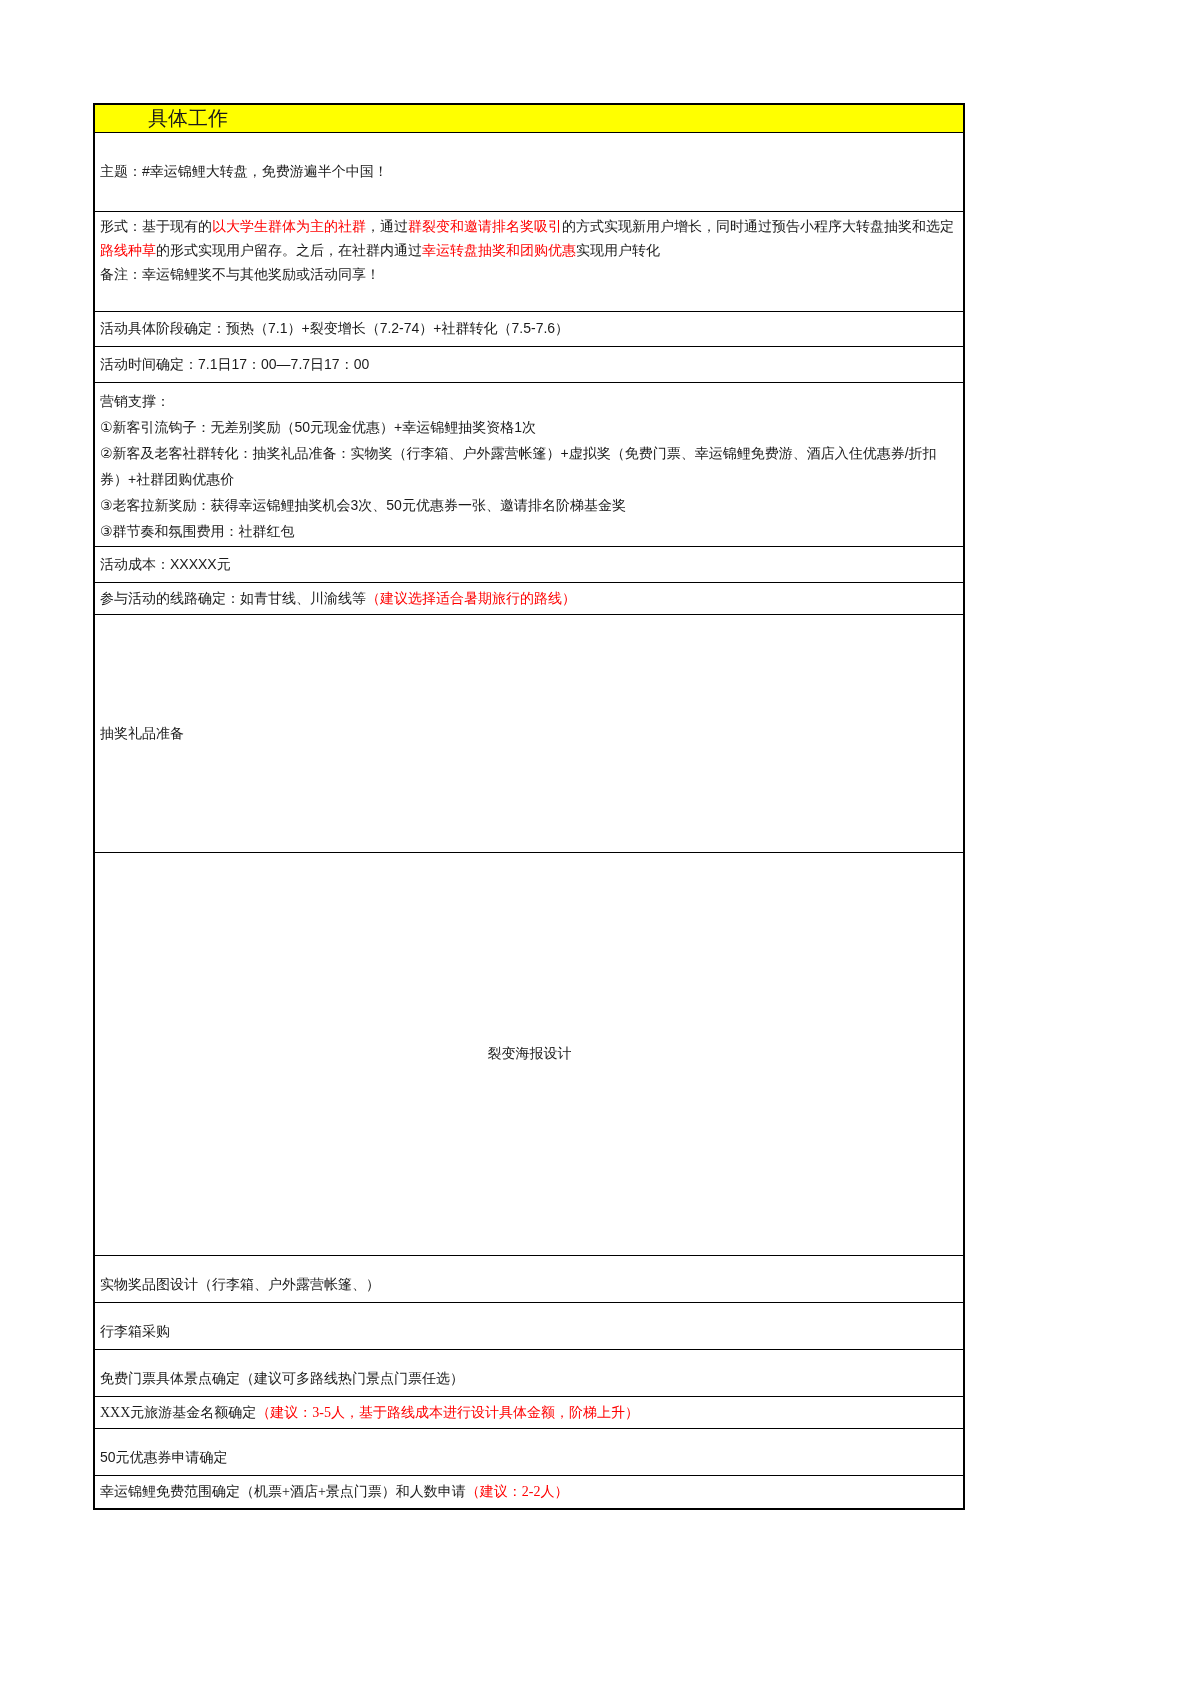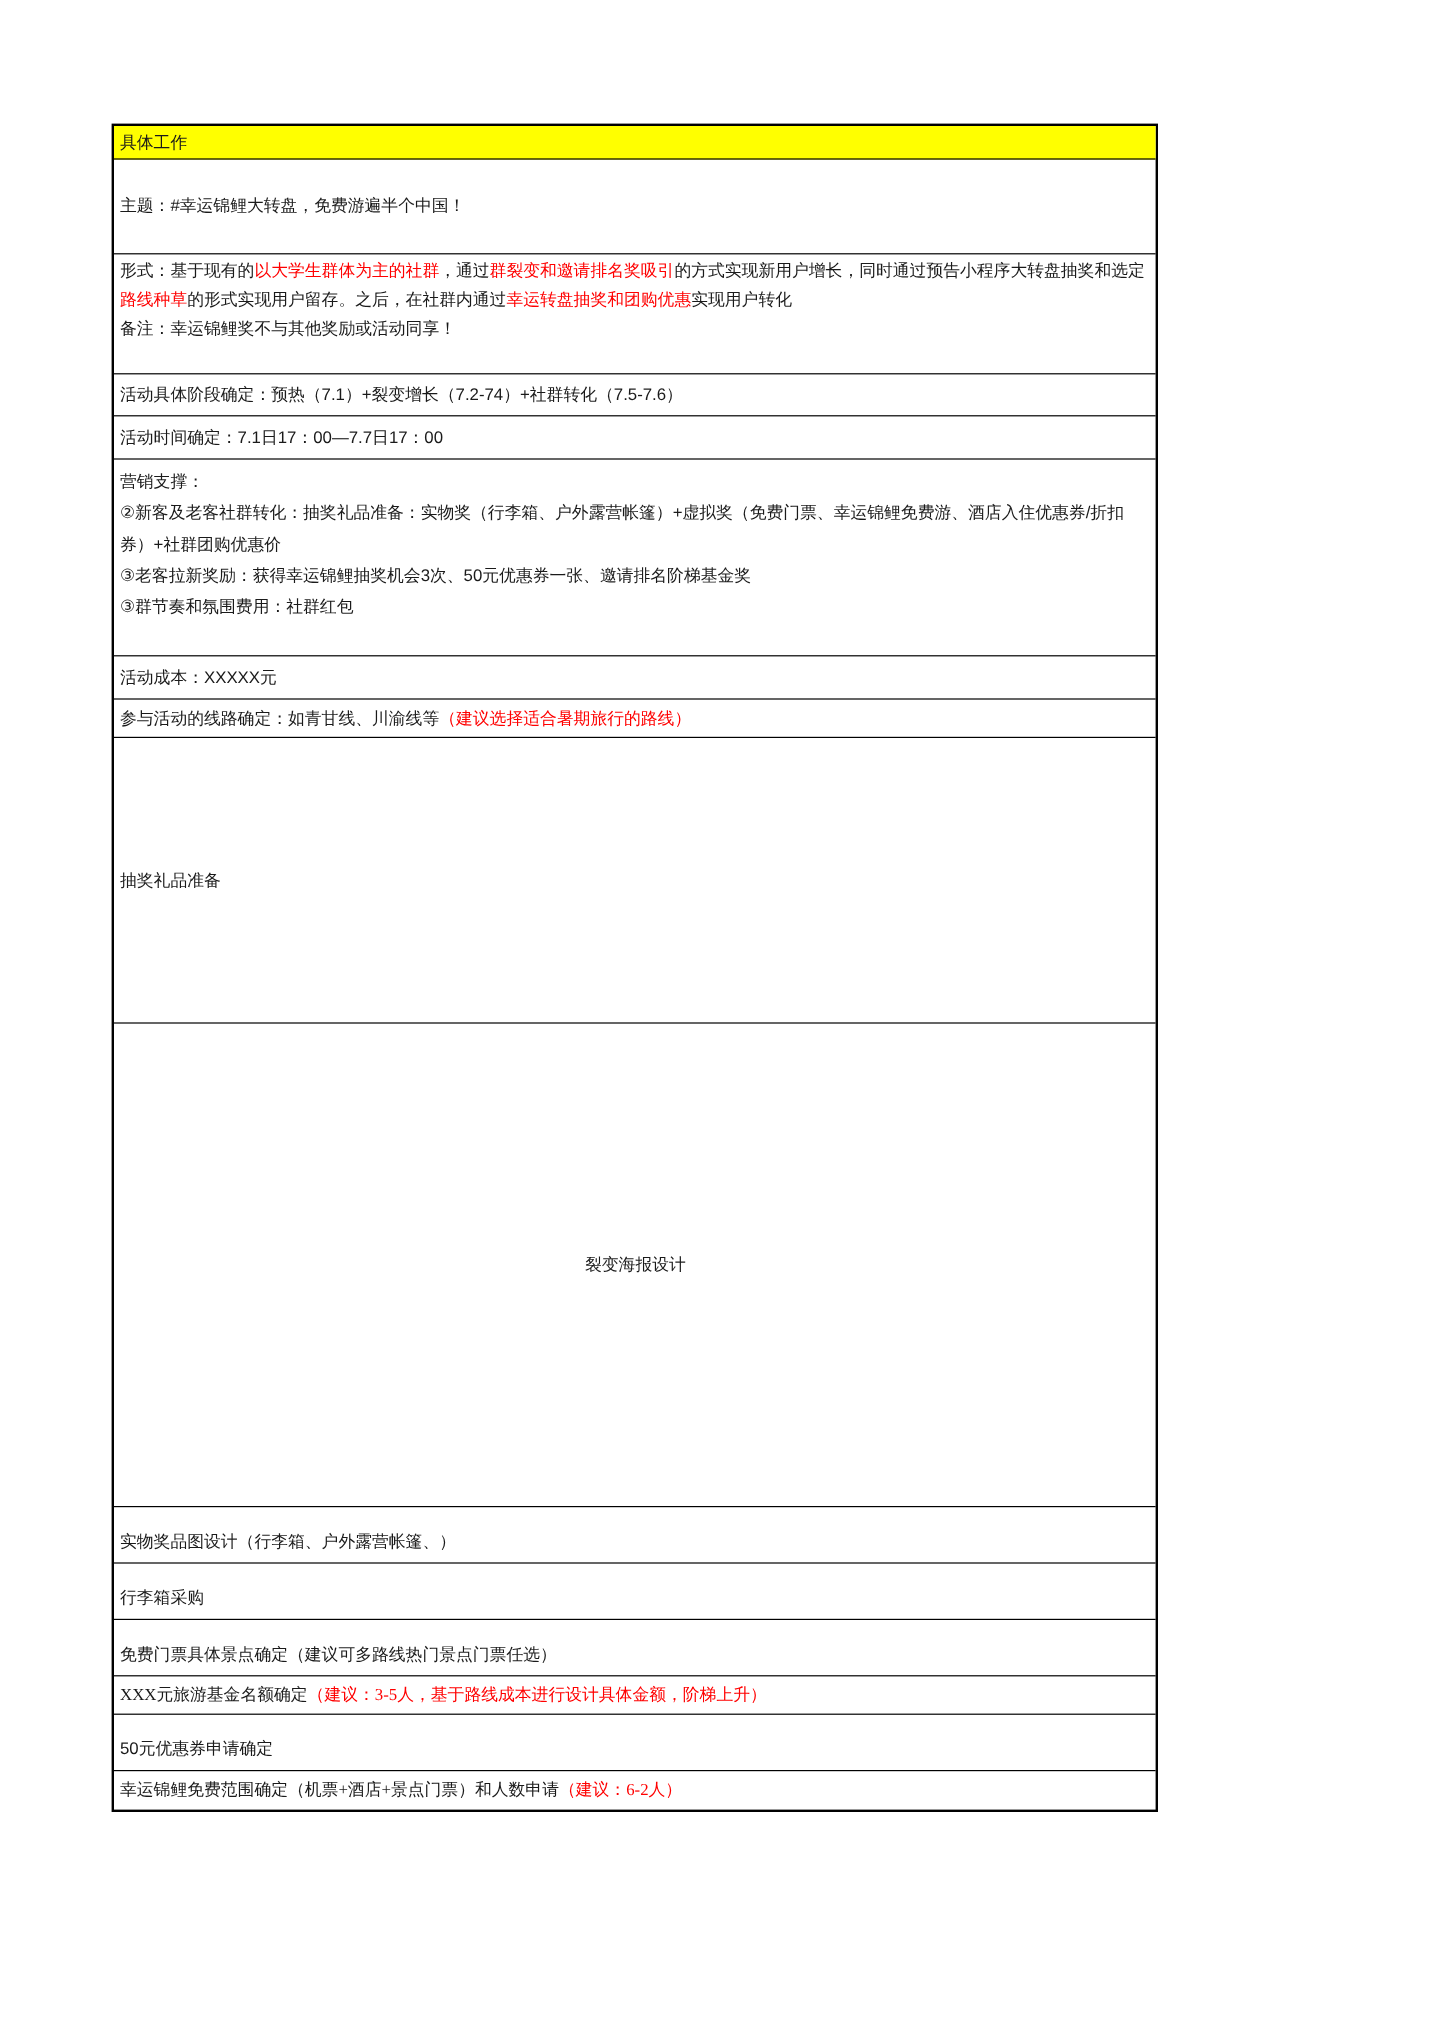--- a/index.html
+++ b/index.html
@@ -31,21 +31,21 @@
     font-size:14px;
     word-break:break-all;
   }
   
   .vcenter{display:flex;align-items:center;}
   
   .f-serif .cell{font-family:"Liberation Serif","DejaVu Serif",serif;}
   .f-sans  .cell{font-family:"Liberation Sans","DejaVu Sans",sans-serif;}
   
   .h-header{height:28px;background:#FFFF00;}
-  .h-header .cell{font-size:14px;}
+  .h-header .cell{font-size:20px;margin-left:48px;}
   .h-theme{height:79px;}
   .h-format{height:100px;}
   .h-format .cell{padding-top:3px;line-height:24px;}
   .h-stage{height:35px;}
   .h-time{height:36px;}
   .h-marketing{height:164px;}
   .h-marketing .cell{padding-top:5px;line-height:26px;}
   .h-cost{height:36px;}
   .h-routes{height:32px;}
   .h-warmup{height:238px;}
@@ -83,20 +83,21 @@
     <div class="cell">活动具体阶段确定：预热（7.1）+裂变增长（7.2-74）+社群转化（7.5-7.6）</div>
   </div>
 
   <div class="row h-time vcenter f-sans">
     <div class="cell">活动时间确定：7.1日17：00—7.7日17：00</div>
   </div>
 
   <div class="row h-marketing f-sans">
     <div class="cell">
       <div>营销支撑：</div>
+      <div>①新客引流钩子：无差别奖励（50元现金优惠）+幸运锦鲤抽奖资格1次</div>
       <div>②新客及老客社群转化：抽奖礼品准备：实物奖（行李箱、户外露营帐篷）+虚拟奖（免费门票、幸运锦鲤免费游、酒店入住优惠券/折扣券）+社群团购优惠价</div>
       <div>③老客拉新奖励：获得幸运锦鲤抽奖机会3次、50元优惠券一张、邀请排名阶梯基金奖</div>
       <div>③群节奏和氛围费用：社群红包</div>
     </div>
   </div>
 
   <div class="row h-cost vcenter f-sans">
     <div class="cell">活动成本：XXXXX元</div>
   </div>
 
@@ -128,16 +129,16 @@
 
   <div class="row h-r32 vcenter f-serif">
     <div class="cell"><span class="seg-black">XXX元旅游基金名额确定</span><span class="seg-red">（建议：3-5人，基于路线成本进行设计具体金额，阶梯上升）</span></div>
   </div>
 
   <div class="row h-r35 vcenter f-sans">
     <div class="cell">50元优惠券申请确定</div>
   </div>
 
   <div class="row h-r32 vcenter f-serif">
-    <div class="cell"><span class="seg-black">幸运锦鲤免费范围确定（机票+酒店+景点门票）和人数申请</span><span class="seg-red">（建议：6-2人）</span></div>
+    <div class="cell"><span class="seg-black">幸运锦鲤免费范围确定（机票+酒店+景点门票）和人数申请</span><span class="seg-red">（建议：2-2人）</span></div>
   </div>
 
 </div>
 
 </body></html>

